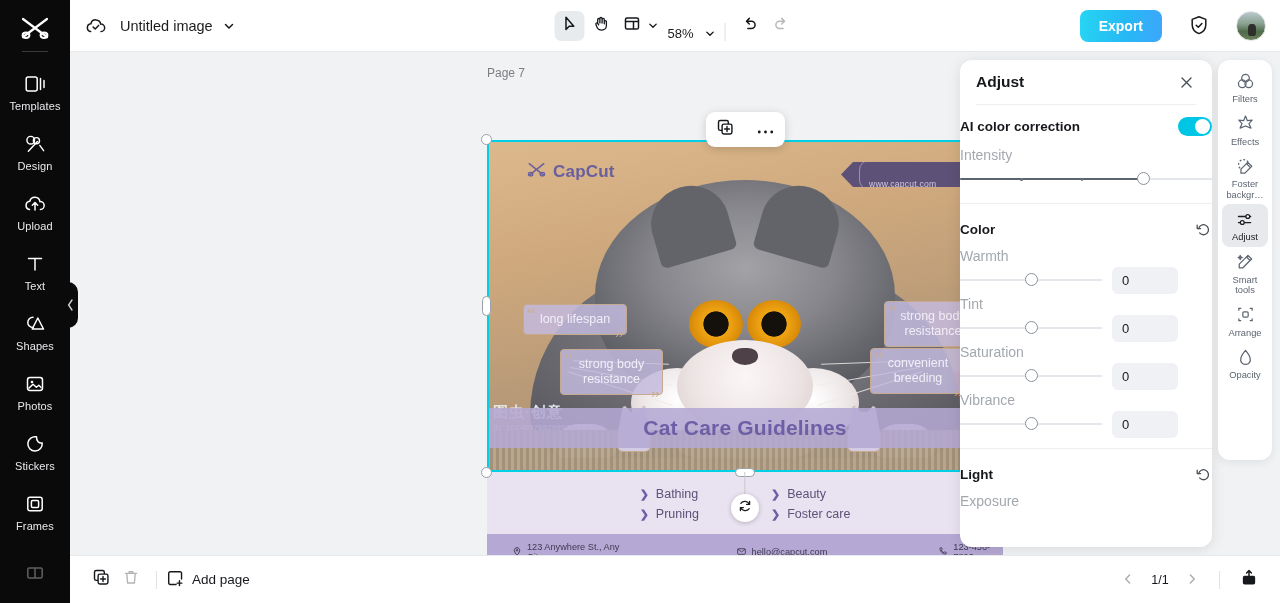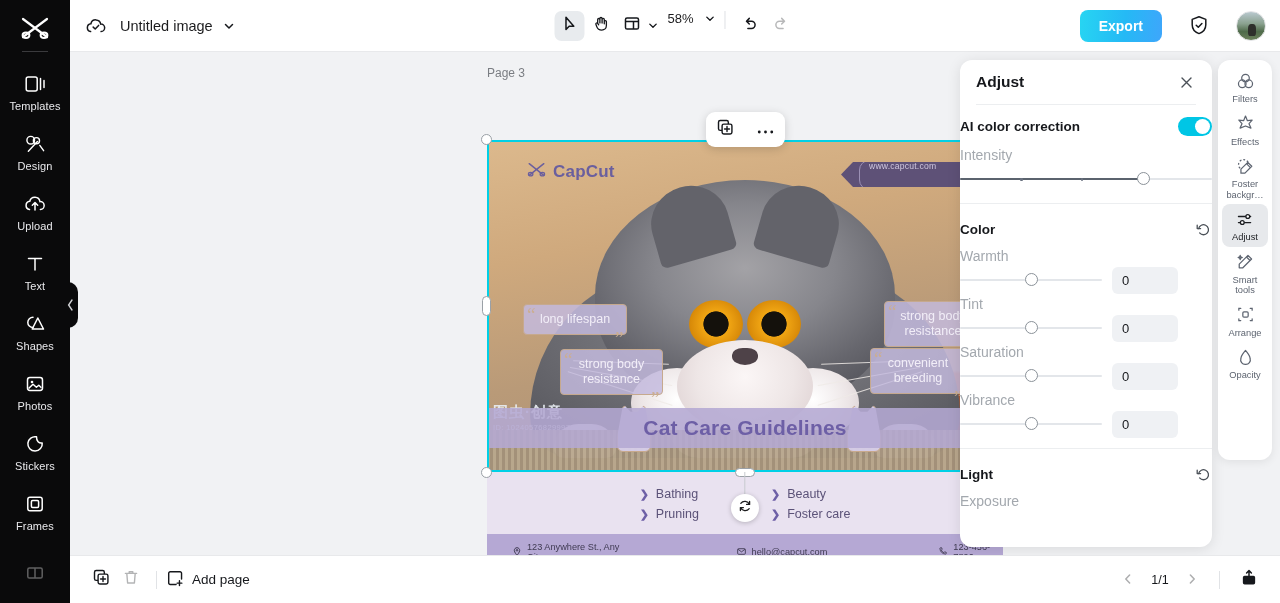--- a/index.html
+++ b/index.html
@@ -44,21 +44,21 @@
   .topbar {
     height: 52px; background: #fff; border-bottom: 1px solid #e8e9eb;
     display: flex; align-items: center; padding: 0 14px; position: relative;
   }
   .cloud-ic { width: 24px; height: 24px; display:flex; align-items:center; justify-content:center; margin-right: 12px; cursor:pointer; }
   .doc-title { font-size: 14.5px; color: #1c1c1e; font-weight: 500; cursor: pointer; }
   .title-caret { margin-left: 10px; cursor: pointer; display:flex; align-items:center; }
 
   .tools-center {
     position: absolute; left: 50%; transform: translateX(-50%);
-    display: flex; align-items: flex-start; gap: 1px;
+    display: flex; align-items: flex-end; gap: 1px;
   }
   .tbtn {
     width: 30px; height: 30px; border-radius: 7px;
     display: flex; align-items: center; justify-content: center; cursor: pointer;
     background: transparent; border: none;
   }
   .tbtn.active { background: #e8ebee; }
   .tbtn.disabled { opacity: .3; cursor: default; }
   .zoom-val { font-size: 13px; color: #1c1c1e; padding: 0 4px 0 8px; min-width: 34px; text-align: right; }
   .vbar { width: 1px; height: 18px; background: #dfe1e4; margin: 0 8px; }
@@ -157,21 +157,21 @@
     position: absolute; left: 40px; top: 22px; display: flex; align-items: center; gap: 7px;
     color: #6a5f9e; font-size: 17px; font-weight: 700; letter-spacing: .2px;
   }
   .ribbon {
     position: absolute; right: 0; top: 22px; height: 25px; width: 162px;
     background: #5e5177; display:flex; align-items:center; justify-content:center;
     clip-path: polygon(12px 0, 100% 0, 100% 100%, 12px 100%, 0 50%);
   }
   .ribbon .pill {
     width: 126px; height: 30px; border: 1px solid #9b90b5; border-radius: 10px;
-    display:flex; align-items:flex-start; justify-content:space-between; padding: 0 6px 0 9px;
+    display:flex; align-items:flex-end; justify-content:space-between; padding: 0 6px 0 9px;
     color:#cfc7de; font-size: 8.6px; letter-spacing: .2px;
   }
   .quote-box {
     position: absolute; background: rgba(196,186,222,.84); border: 1px solid #c6a98e;
     border-radius: 4px; color: #f2eef8; font-size: 12.5px; line-height: 15px;
     padding: 7px 12px; text-align: center; white-space: pre-line;
   }
   .quote-box::before, .quote-box::after {
     content:"\201C"; position:absolute; color:#cbae92; font-size: 19px; line-height: 10px;
     font-family: "Liberation Serif", serif;
@@ -458,21 +458,21 @@
           <svg width="20" height="21" viewBox="0 0 20 21" fill="none" stroke="#16181c" stroke-width="1.5" stroke-linejoin="round">
             <path d="M10 1.8 3.2 4.4v5.4c0 4.2 2.8 7.4 6.8 8.8 4-1.4 6.8-4.6 6.8-8.8V4.4z"></path>
             <path d="M7.2 10.2 9.3 12.3l3.6-3.8" stroke-linecap="round"></path>
           </svg>
         </span>
         <div class="avatar"></div>
       </div>
     </div>
 
     <div class="canvas-area">
-      <div class="page-label">Page 3</div>
+      <div class="page-label">Page 7</div>
 
       <div class="artboard">
 
         <div class="photo">
           <div class="bg-wood"></div>
           <div class="rug-r"></div>
 
           <div class="cat">
             <div class="body"></div>
             <div class="bib"></div>

